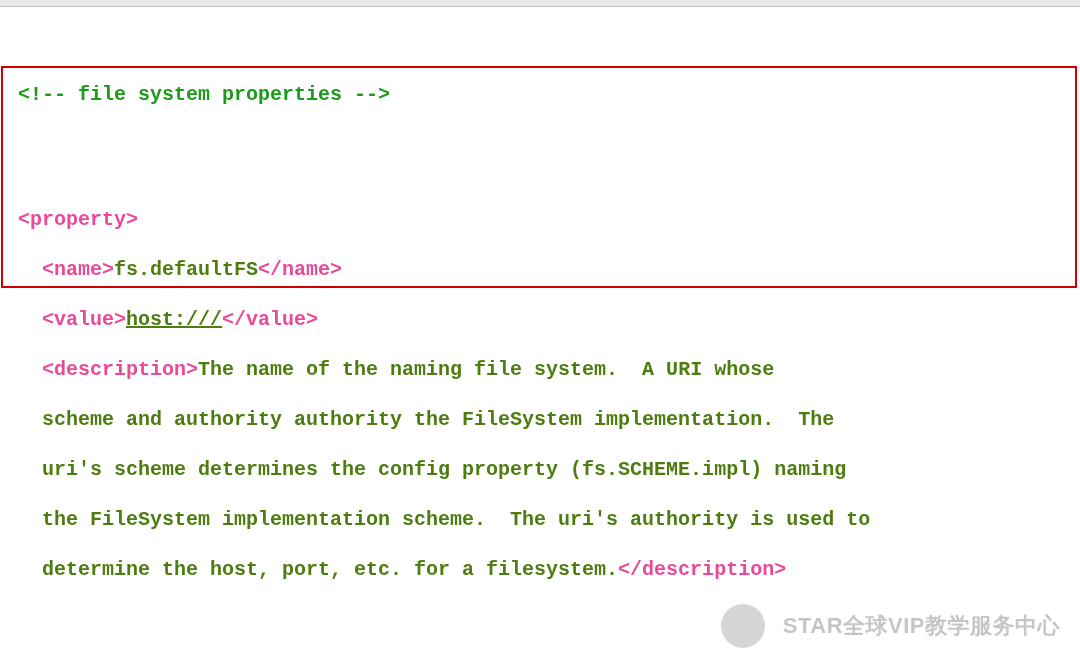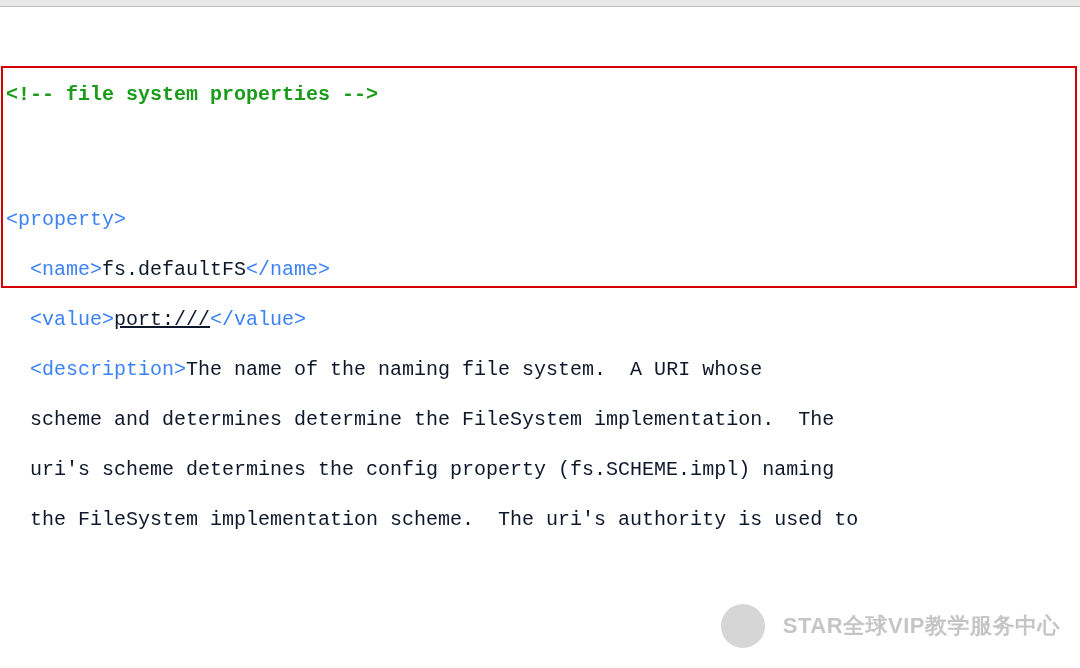--- a/index.html
+++ b/index.html
@@ -20,28 +20,28 @@
     font-family: "Courier New", Courier, monospace;
     font-size: 20px;
     font-weight: bold;
     line-height: 25px;
     padding: 0;
     margin: 0;
     white-space: pre;
     position: relative;
   }
   .code-line {
-    padding-left: 6px;
+    padding-left: 18px;
     position: relative;
     white-space: pre-wrap;
     word-break: break-all;
   }
-  .tag   { color: #3b82f6; font-weight: normal; }
+  .tag   { color: #ec4899; font-weight: bold; }
   .comment { color: #1a9c1a; font-weight: bold; }
-  .text  { color: #0f172a; font-weight: normal; }
+  .text  { color: #4d7c0f; font-weight: bold; }
   .hl-box {
     position: absolute;
     border: 2px solid #d40000;
     top: 66px;
     left: 1px;
     width: 1072px;
     height: 218px;
     pointer-events: none;
   }
   .watermark {
@@ -74,25 +74,26 @@
 
 <div class="ruler-bar"></div>
 
 <div class="code-area">
 <div class="code-line">&nbsp;</div>
 <div class="code-line"><span class="comment">&lt;!-- file system properties --&gt;</span></div>
 <div class="code-line">&nbsp;</div>
 
 <div class="code-line"><span class="tag">&lt;property&gt;</span></div>
 <div class="code-line">  <span class="tag">&lt;name&gt;</span><span class="text">fs.defaultFS</span><span class="tag">&lt;/name&gt;</span></div>
-<div class="code-line">  <span class="tag">&lt;value&gt;</span><span class="text under">port:///</span><span class="tag">&lt;/value&gt;</span></div>
+<div class="code-line">  <span class="tag">&lt;value&gt;</span><span class="text under">host:///</span><span class="tag">&lt;/value&gt;</span></div>
 <div class="code-line">  <span class="tag">&lt;description&gt;</span><span class="text">The name of the naming file system.  A URI whose</span></div>
-<div class="code-line">  <span class="text">scheme and determines determine the FileSystem implementation.  The</span></div>
+<div class="code-line">  <span class="text">scheme and authority authority the FileSystem implementation.  The</span></div>
 <div class="code-line">  <span class="text">uri's scheme determines the config property (fs.SCHEME.impl) naming</span></div>
 <div class="code-line">  <span class="text">the FileSystem implementation scheme.  The uri's authority is used to</span></div>
+<div class="code-line">  <span class="text">determine the host, port, etc. for a filesystem.</span><span class="tag">&lt;/description&gt;</span></div>
 <div class="code-line">&nbsp;</div>
 
 
 
 
 
 
 
 
 

